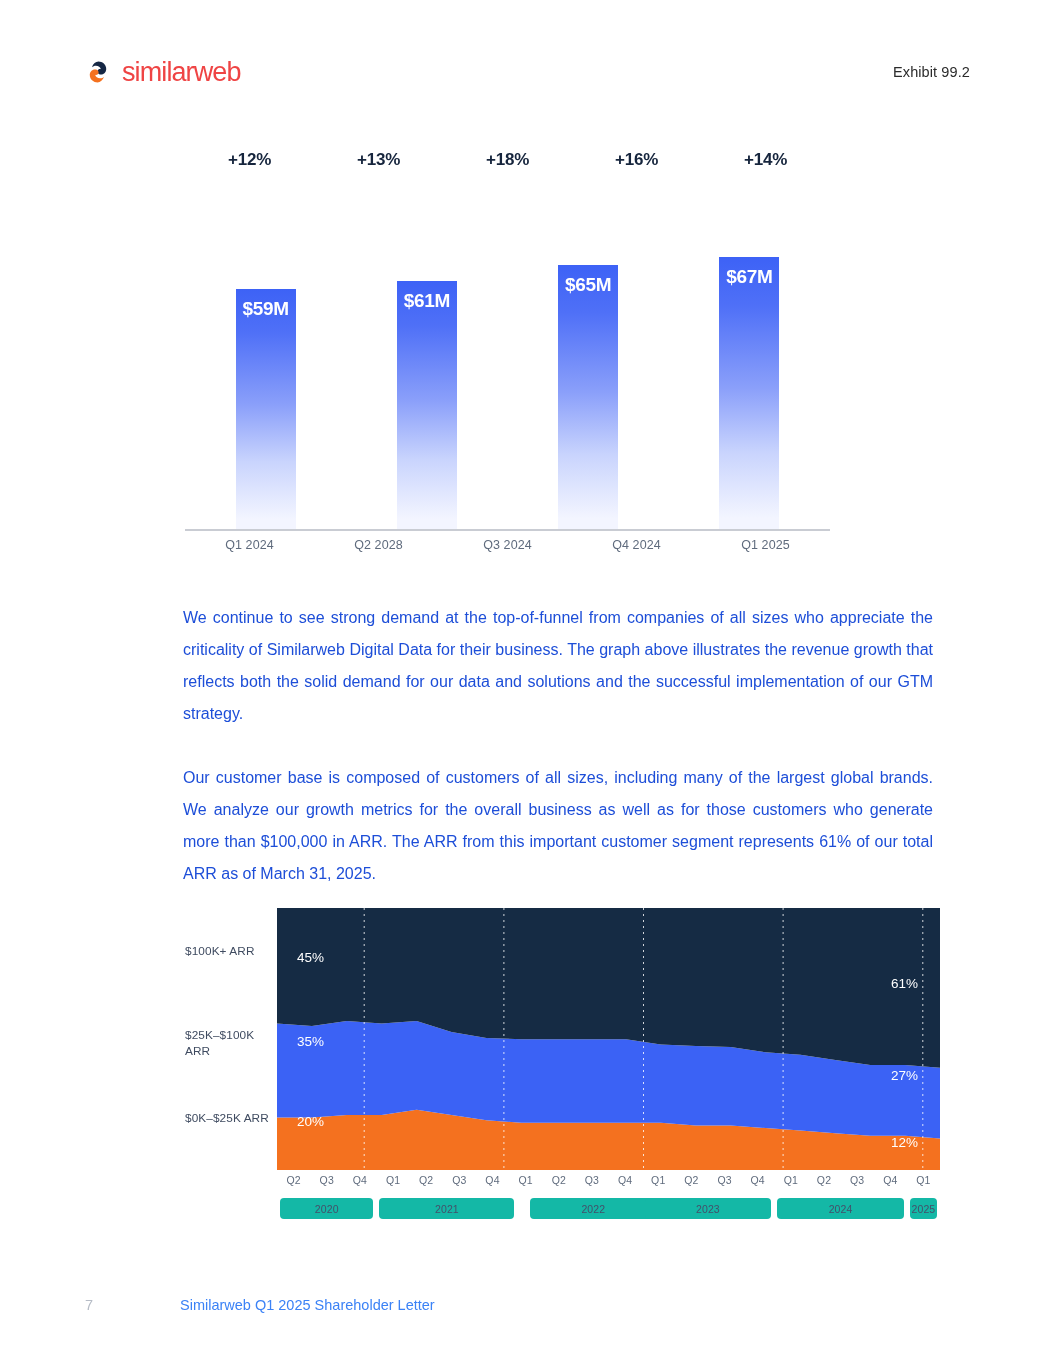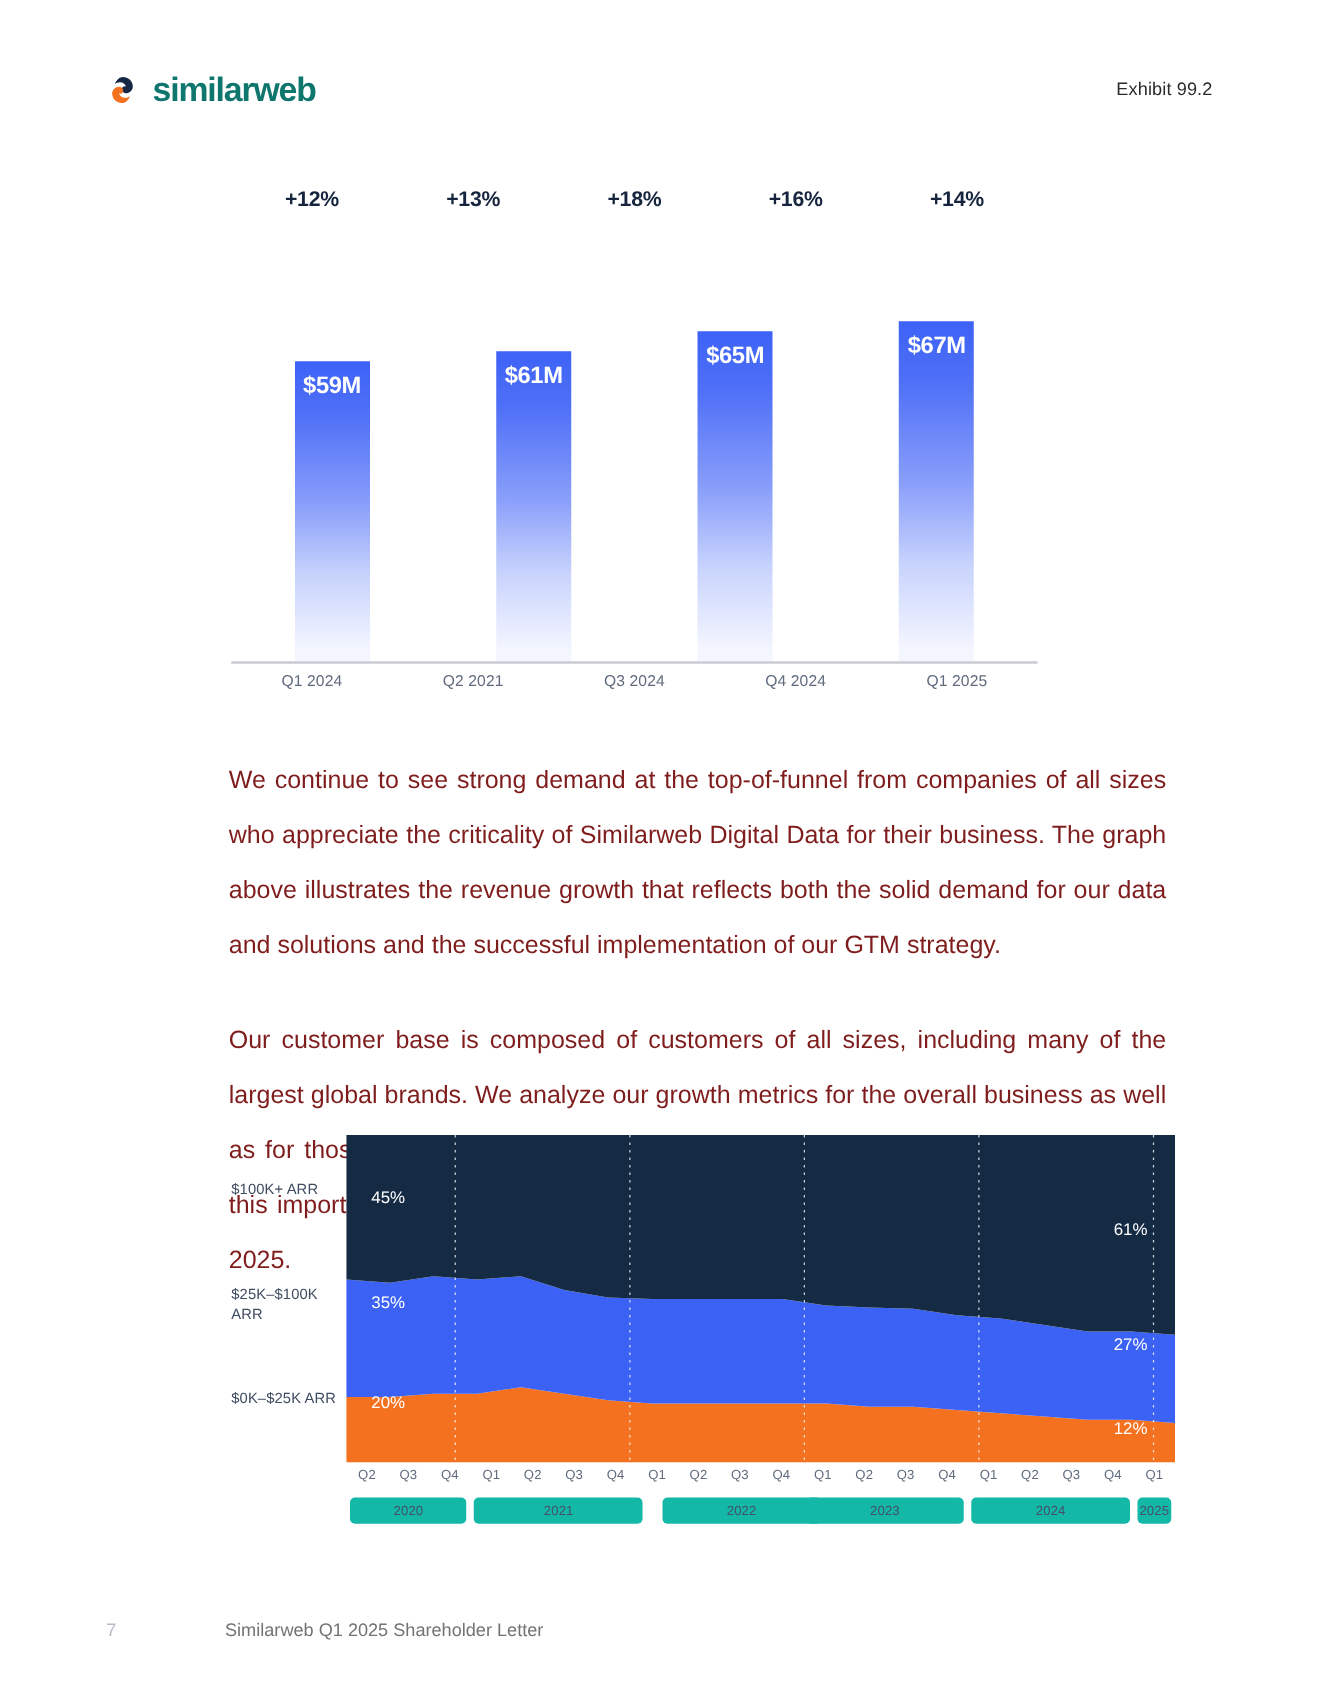--- a/index.html
+++ b/index.html
@@ -22,23 +22,23 @@
     right: 85px;
     height: 40px;
     display: flex;
     align-items: center;
     justify-content: space-between;
   }
   .brand { display: flex; align-items: center; gap: 11px; }
   .brand-mark { width: 26px; height: 26px; display: block; }
   .brand-name {
     font-size: 27px;
-    font-weight: bold;
+    font-weight: normal;
     letter-spacing: -0.9px;
-    color: #0f766e;
+    color: #ef4444;
     text-align: center;
   }
   .exhibit-label {
     font-size: 14.5px;
     color: #2b2b2b;
     letter-spacing: 0.1px;
   }
 
   
   .bar-chart {
@@ -122,23 +122,23 @@
 
   
   .body-copy {
     position: absolute;
     left: 183px;
     top: 602px;
     width: 750px;
   }
   .body-copy p {
     margin: 0 0 32px 0;
-    font-size: 20px;
-    line-height: 44px;
-    color: #7f1d1d;
+    font-size: 16px;
+    line-height: 32px;
+    color: #1d4ed8;
     text-align: justify;
     text-justify: inter-word;
   }
   .body-copy p:last-child { margin-bottom: 0; }
 
   
   .area-chart {
     position: absolute;
     left: 185px;
     top: 908px;
@@ -227,21 +227,21 @@
     position: absolute;
     left: 85px;
     bottom: 52px;
     display: flex;
     align-items: baseline;
     gap: 0;
     font-size: 14.5px;
     color: #b6bcc6;
   }
   .footer-page-no { width: 95px; }
-  .footer-title { color: #737373; }
+  .footer-title { color: #3b82f6; }
 </style>
 </head>
 <body>
 
 <div class="page-header">
   <div class="brand">
     <span class="brand-mark">
       <svg viewBox="0 0 32 32" width="26" height="26" aria-hidden="true">
         <path d="M16.6 3.2c5.0 0.2 8.6 3.3 9.4 7.6 0.7 3.6-1.0 6.6-4.1 7.9-2.4 1.0-4.6 0.5-5.9-1.2-1.2-1.6-0.9-3.6 0.6-4.7 1.0-0.7 2.1-0.7 2.9-0.1-0.6-2.6-3.0-4.4-6.0-4.4-2.0 0-3.7 0.7-5.0 1.9C10.1 6.0 13.0 3.2 16.6 3.2z" fill="#152744"></path>
         <path d="M15.4 28.8c-5.0-0.2-8.6-3.3-9.4-7.6-0.7-3.6 1.0-6.6 4.1-7.9 2.4-1.0 4.6-0.5 5.9 1.2 1.2 1.6 0.9 3.6-0.6 4.7-1.0 0.7-2.1 0.7-2.9 0.1 0.6 2.6 3.0 4.4 6.0 4.4 2.0 0 3.7-0.7 5.0-1.9C21.9 26.0 19.0 28.8 15.4 28.8z" fill="#F4711F"></path>
@@ -282,21 +282,21 @@
       <div class="bar" style="height: 85.8974%;">
         <span class="bar-value">$67M</span>
       </div>
     </div>
   </div>
 
   <div class="bar-axis"></div>
 
   <div class="bar-cat-row">
     <div class="bar-cat">Q1 2024</div>
-    <div class="bar-cat">Q2 2021</div>
+    <div class="bar-cat">Q2 2028</div>
     <div class="bar-cat">Q3 2024</div>
     <div class="bar-cat">Q4 2024</div>
     <div class="bar-cat">Q1 2025</div>
   </div>
 </div>
 
 <div class="body-copy">
   <p>We continue to see strong demand at the top-of-funnel from companies of all sizes who appreciate the criticality of Similarweb Digital Data for their business. The graph above illustrates the revenue growth that reflects both the solid demand for our data and solutions and the successful implementation of our GTM strategy.</p>
   <p>Our customer base is composed of customers of all sizes, including many of the largest global brands. We analyze our growth metrics for the overall business as well as for those customers who generate more than $100,000 in ARR. The ARR from this important customer segment represents 61% of our total ARR as of March 31, 2025.</p>
 </div>

